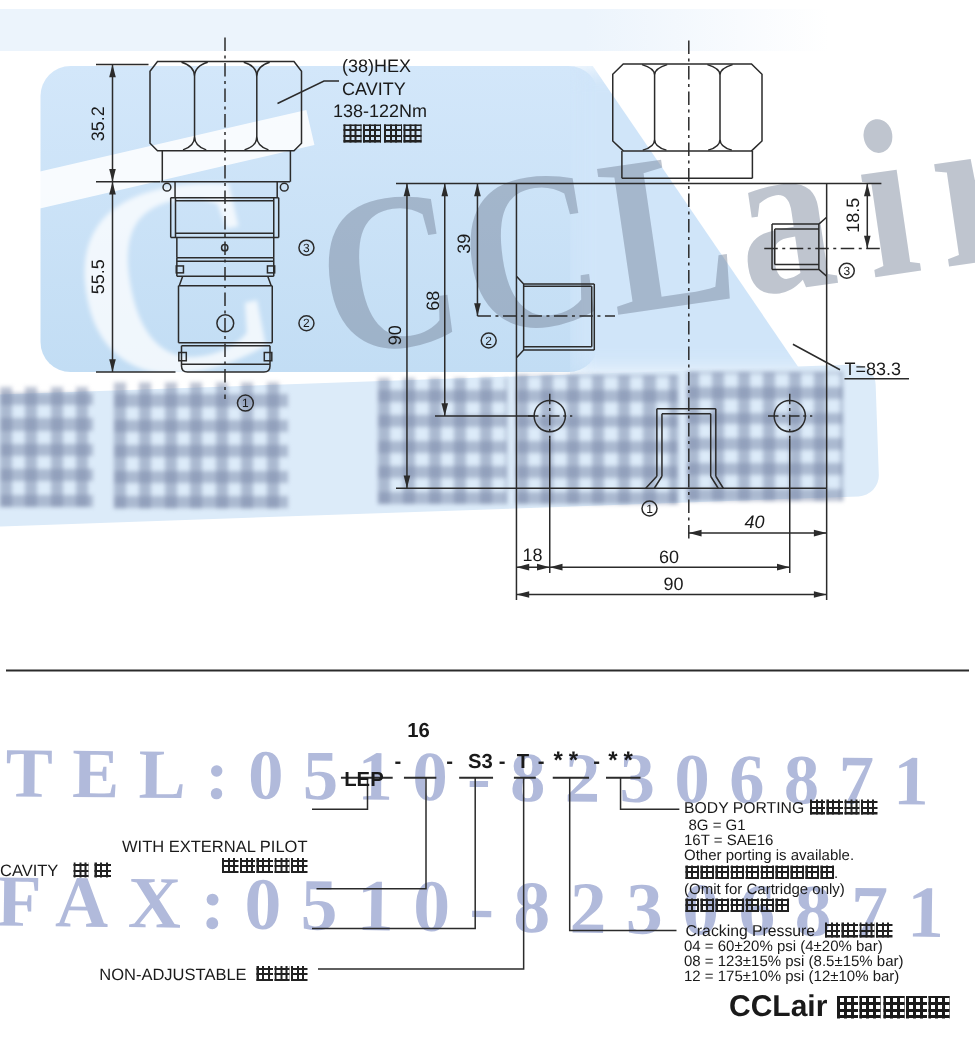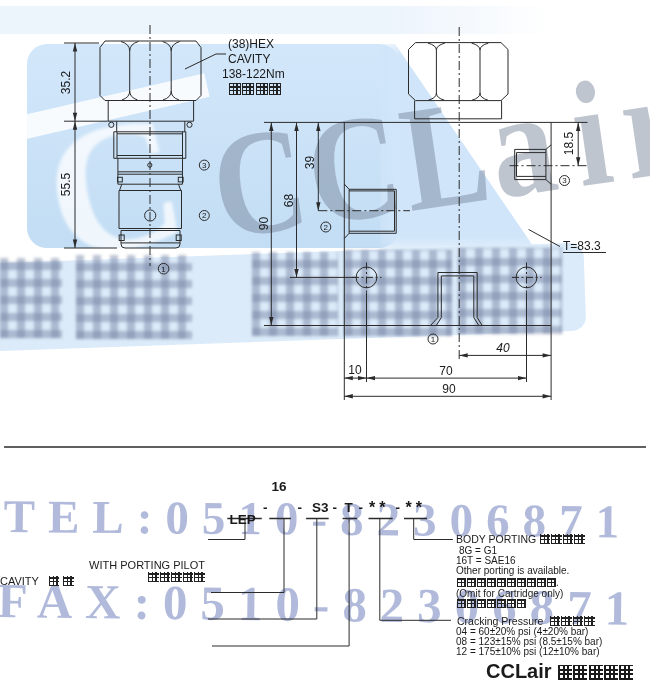--- a/index.html
+++ b/index.html
@@ -157,40 +157,41 @@
  <div class="abs" style="left:228px;top:83px;font-size:11px;line-height:11px;"><i class="cj c12"></i><i class="cj c12"></i><i class="cj c12"></i><i class="cj c12"></i></div>
 
  <div class="abs t12 rot" style="left:46px;top:75px;width:40px;text-align:center;">35.2</div>
  <div class="abs t12 rot" style="left:46px;top:177px;width:40px;text-align:center;">55.5</div>
  <div class="abs t12 rot" style="left:290px;top:155px;width:40px;text-align:center;">39</div>
  <div class="abs t12 rot" style="left:268.6px;top:193px;width:40px;text-align:center;">68</div>
  <div class="abs t12 rot" style="left:244px;top:216px;width:40px;text-align:center;">90</div>
  <div class="abs t12 rot" style="left:549px;top:135.7px;width:40px;text-align:center;">18.5</div>
 
  <div class="abs t12" style="left:488px;top:340.5px;width:30px;text-align:center;font-style:italic;">40</div>
- <div class="abs t12" style="left:431px;top:363.5px;width:30px;text-align:center;">70</div>
- <div class="abs t12" style="left:340px;top:362.5px;width:30px;text-align:center;">10</div>
+ <div class="abs t12" style="left:431px;top:363.5px;width:30px;text-align:center;">60</div>
+ <div class="abs t12" style="left:340px;top:362.5px;width:30px;text-align:center;">18</div>
  <div class="abs t12" style="left:434px;top:381.5px;width:30px;text-align:center;">90</div>
  <div class="abs t12" style="left:563px;top:239px;">T=83.3</div>
 
  <div class="abs code" style="left:229.5px;top:512px;">LEP</div>
  <div class="abs code" style="left:263px;top:500px;">-</div>
  <div class="abs code" style="left:271.5px;top:479px;">16</div>
  <div class="abs code" style="left:297.5px;top:500px;">-</div>
  <div class="abs code" style="left:312px;top:500px;">S3</div>
  <div class="abs code" style="left:332.5px;top:500px;">-</div>
  <div class="abs code" style="left:344.5px;top:500px;">T</div>
  <div class="abs code" style="left:358.5px;top:500px;">-</div>
  <div class="abs code" style="left:369px;top:499px;letter-spacing:4px;font-size:16px;">**</div>
  <div class="abs code" style="left:395.5px;top:500px;">-</div>
  <div class="abs code" style="left:405.5px;top:499px;letter-spacing:4px;font-size:16px;">**</div>
 
- <div class="abs t11" style="left:0;top:558.5px;width:205px;text-align:right;">WITH PORTING PILOT</div>
+ <div class="abs t11" style="left:0;top:558.5px;width:205px;text-align:right;">WITH EXTERNAL PILOT</div>
  <div class="abs" style="left:0;top:571.5px;width:205px;text-align:right;font-size:10px;line-height:10px;"><i class="cj c10"></i><i class="cj c10"></i><i class="cj c10"></i><i class="cj c10"></i><i class="cj c10"></i></div>
  <div class="abs t11" style="left:0;top:575px;width:205px;text-align:left;">CAVITY&nbsp;&nbsp;&nbsp;<i class="cj c10"></i>&nbsp;<i class="cj c10"></i></div>
+ <div class="abs t11" style="left:0;top:643.5px;width:205px;text-align:right;">NON-ADJUSTABLE&nbsp;&nbsp;<i class="cj c10"></i><i class="cj c10"></i><i class="cj c10"></i></div>
 
  <div class="abs" style="left:456px;top:533px;font-size:10.5px;">BODY PORTING <i class="cj c10"></i><i class="cj c10"></i><i class="cj c10"></i><i class="cj c10"></i></div>
  <div class="abs t10" style="left:459px;top:544.5px;">8G = G1</div>
  <div class="abs t10" style="left:456px;top:554.5px;">16T = SAE16</div>
  <div class="abs t10" style="left:456px;top:565.3px;">Other porting is available.</div>
  <div class="abs" style="left:456px;top:576.5px;font-size:9px;line-height:9px;"><i class="cj c9"></i><i class="cj c9"></i><i class="cj c9"></i><i class="cj c9"></i><i class="cj c9"></i><i class="cj c9"></i><i class="cj c9"></i><i class="cj c9"></i><i class="cj c9"></i><i class="cj c9"></i><span class="t10">.</span></div>
  <div class="abs t10" style="left:456px;top:588px;">(Omit for Cartridge only)</div>
  <div class="abs" style="left:456px;top:598.8px;font-size:9px;line-height:9px;"><i class="cj c9"></i><i class="cj c9"></i><i class="cj c9"></i><i class="cj c9"></i><i class="cj c9"></i><i class="cj c9"></i><i class="cj c9"></i></div>
  <div class="abs" style="left:457px;top:615px;font-size:10.5px;">Cracking Pressure&nbsp; <i class="cj c10"></i><i class="cj c10"></i><i class="cj c10"></i><i class="cj c10"></i></div>
  <div class="abs t10" style="left:456px;top:626px;">04 = 60±20% psi (4±20% bar)</div>

